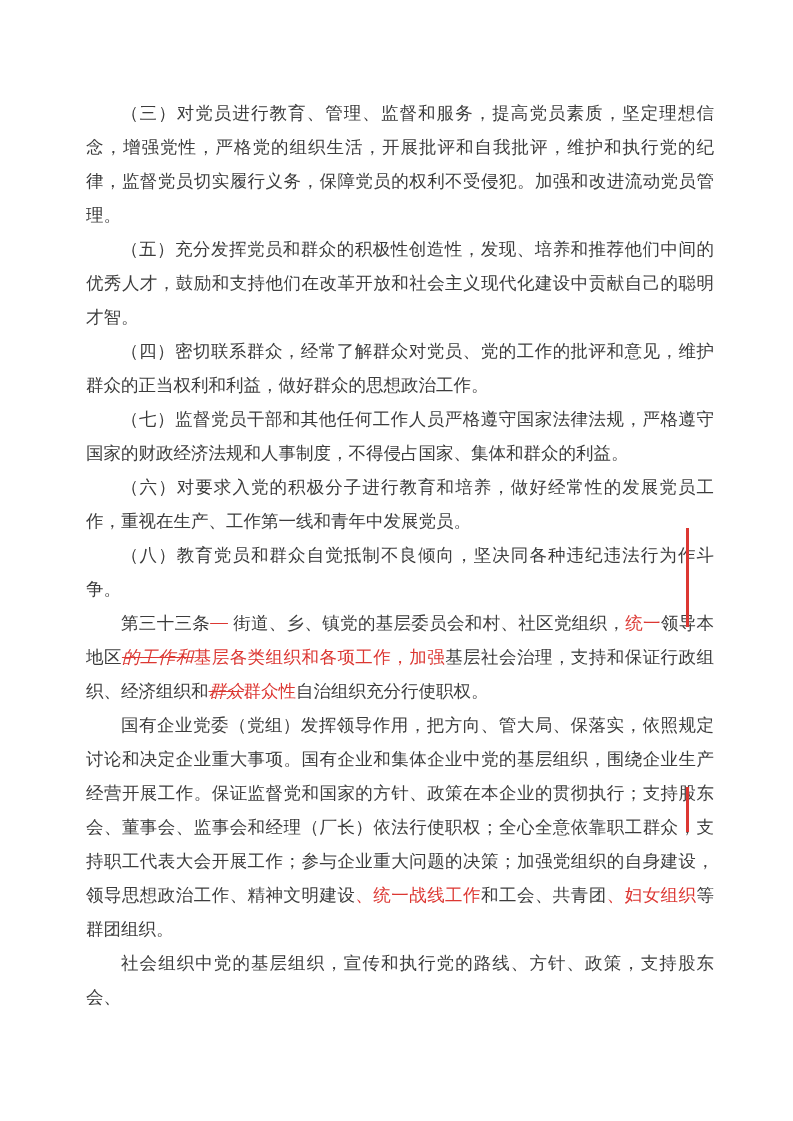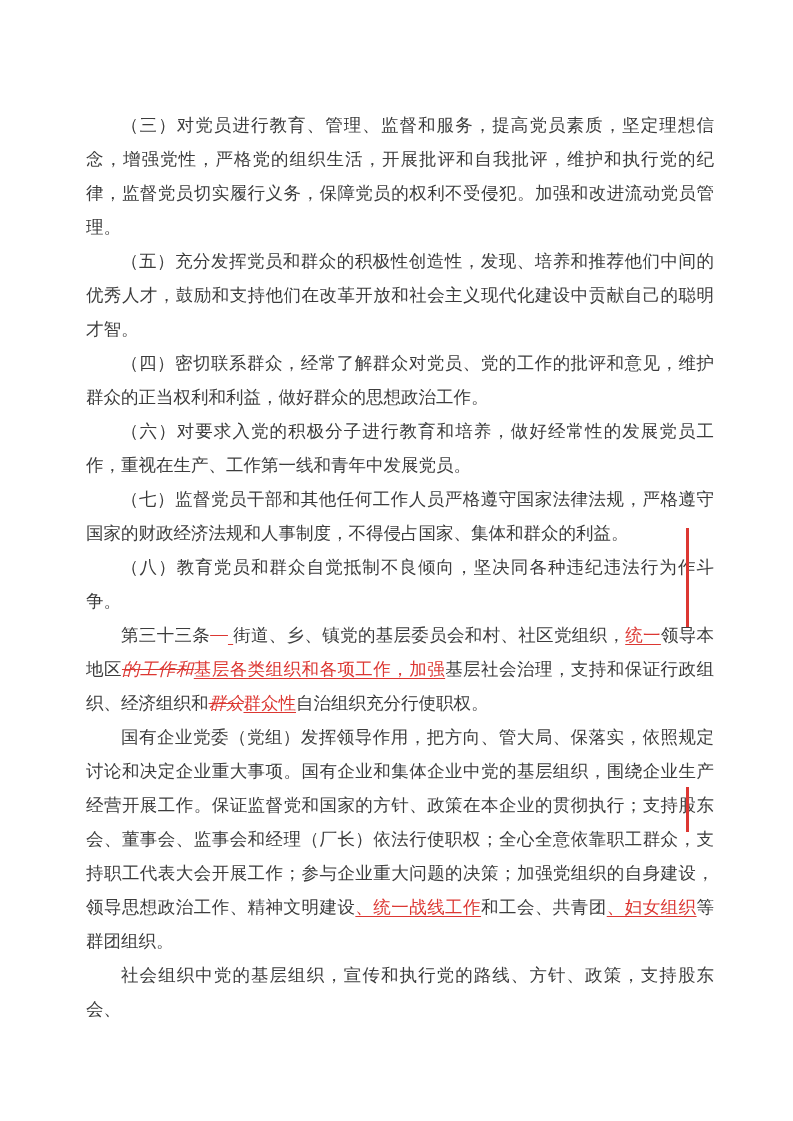--- a/index.html
+++ b/index.html
@@ -12,61 +12,60 @@
     position: relative;
     width: 793px;
     height: 1121px;
     background: var(--page-bg, #ffffff);
     overflow: hidden;
     font-family: "Liberation Sans", "DejaVu Sans", sans-serif;
   }
   .doc-body {
     position: absolute;
     left: 86px;
-    top: 108px;
+    top: 96px;
     width: 628px;
     color: var(--text-color, #3c3c3c);
     font-size: 17.5px;
     line-height: 34px;
     text-align: justify;
     word-break: break-all;
   }
   .doc-body p {
     margin: 0;
     padding: 0;
     text-indent: 2em;
   }
   .run { text-decoration-thickness: 1.6px; }
   .run-deleted {
     color: var(--revision-color, #dc3732);
     text-decoration: line-through;
     font-style: italic;
   }
   .run-inserted {
     color: var(--revision-color, #dc3732);
-    text-decoration: underline;
     text-underline-offset: 3px;
   }
   .revision-bar {
     position: absolute;
     left: 686px;
     width: 3px;
     background: var(--revision-color, #dc3732);
   }
 </style>
 </head>
 <body>
 
 <div class="page">
   <div class="doc-body">
       <p><span class="run run-normal">（三）对党员进行教育、管理、监督和服务，提高党员素质，坚定理想信念，增强党性，严格党的组织生活，开展批评和自我批评，维护和执行党的纪律，监督党员切实履行义务，保障党员的权利不受侵犯。加强和改进流动党员管理。</span></p>
       <p><span class="run run-normal">（五）充分发挥党员和群众的积极性创造性，发现、培养和推荐他们中间的优秀人才，鼓励和支持他们在改革开放和社会主义现代化建设中贡献自己的聪明才智。</span></p>
       <p><span class="run run-normal">（四）密切联系群众，经常了解群众对党员、党的工作的批评和意见，维护群众的正当权利和利益，做好群众的思想政治工作。</span></p>
+      <p><span class="run run-normal">（七）监督党员干部和其他任何工作人员严格遵守国家法律法规，严格遵守国家的财政经济法规和人事制度，不得侵占国家、集体和群众的利益。</span></p>
       <p><span class="run run-normal">（六）对要求入党的积极分子进行教育和培养，做好经常性的发展党员工作，重视在生产、工作第一线和青年中发展党员。</span></p>
-      <p><span class="run run-normal">（七）监督党员干部和其他任何工作人员严格遵守国家法律法规，严格遵守国家的财政经济法规和人事制度，不得侵占国家、集体和群众的利益。</span></p>
       <p><span class="run run-normal">（八）教育党员和群众自觉抵制不良倾向，坚决同各种违纪违法行为作斗争。</span></p>
       <p><span class="run run-normal">第三十三条</span><span class="run run-deleted">　</span><span class="run run-inserted">&nbsp;</span><span class="run run-normal">街道、乡、镇党的基层委员会和村、社区党组织，</span><span class="run run-inserted">统一</span><span class="run run-normal">领导本地区</span><span class="run run-deleted">的工作和</span><span class="run run-inserted">基层各类组织和各项工作，加强</span><span class="run run-normal">基层社会治理，支持和保证行政组织、经济组织和</span><span class="run run-deleted">群众</span><span class="run run-inserted">群众性</span><span class="run run-normal">自治组织充分行使职权。</span></p>
       <p><span class="run run-normal">国有企业党委（党组）发挥领导作用，把方向、管大局、保落实，依照规定讨论和决定企业重大事项。国有企业和集体企业中党的基层组织，围绕企业生产经营开展工作。保证监督党和国家的方针、政策在本企业的贯彻执行；支持股东会、董事会、监事会和经理（厂长）依法行使职权；全心全意依靠职工群众，支持职工代表大会开展工作；参与企业重大问题的决策；加强党组织的自身建设，领导思想政治工作、精神文明建设</span><span class="run run-inserted">、统一战线工作</span><span class="run run-normal">和工会、共青团</span><span class="run run-inserted">、妇女组织</span><span class="run run-normal">等群团组织。</span></p>
       <p><span class="run run-normal">社会组织中党的基层组织，宣传和执行党的路线、方针、政策，支持股东会、</span></p>
     </div>
 <div class="revision-bar" style="top: 528px; height: 99px;"></div>
     <div class="revision-bar" style="top: 787px; height: 45px;"></div>
   </div>
 
 </body></html>

